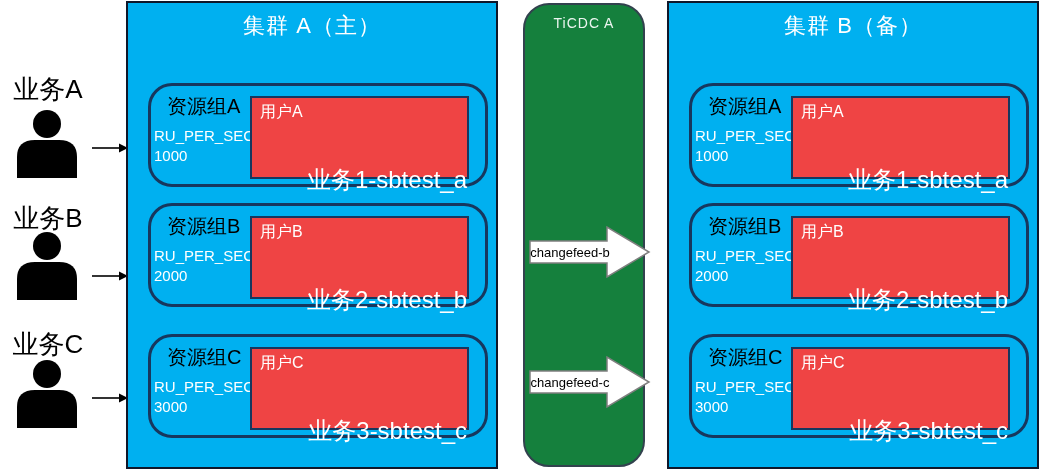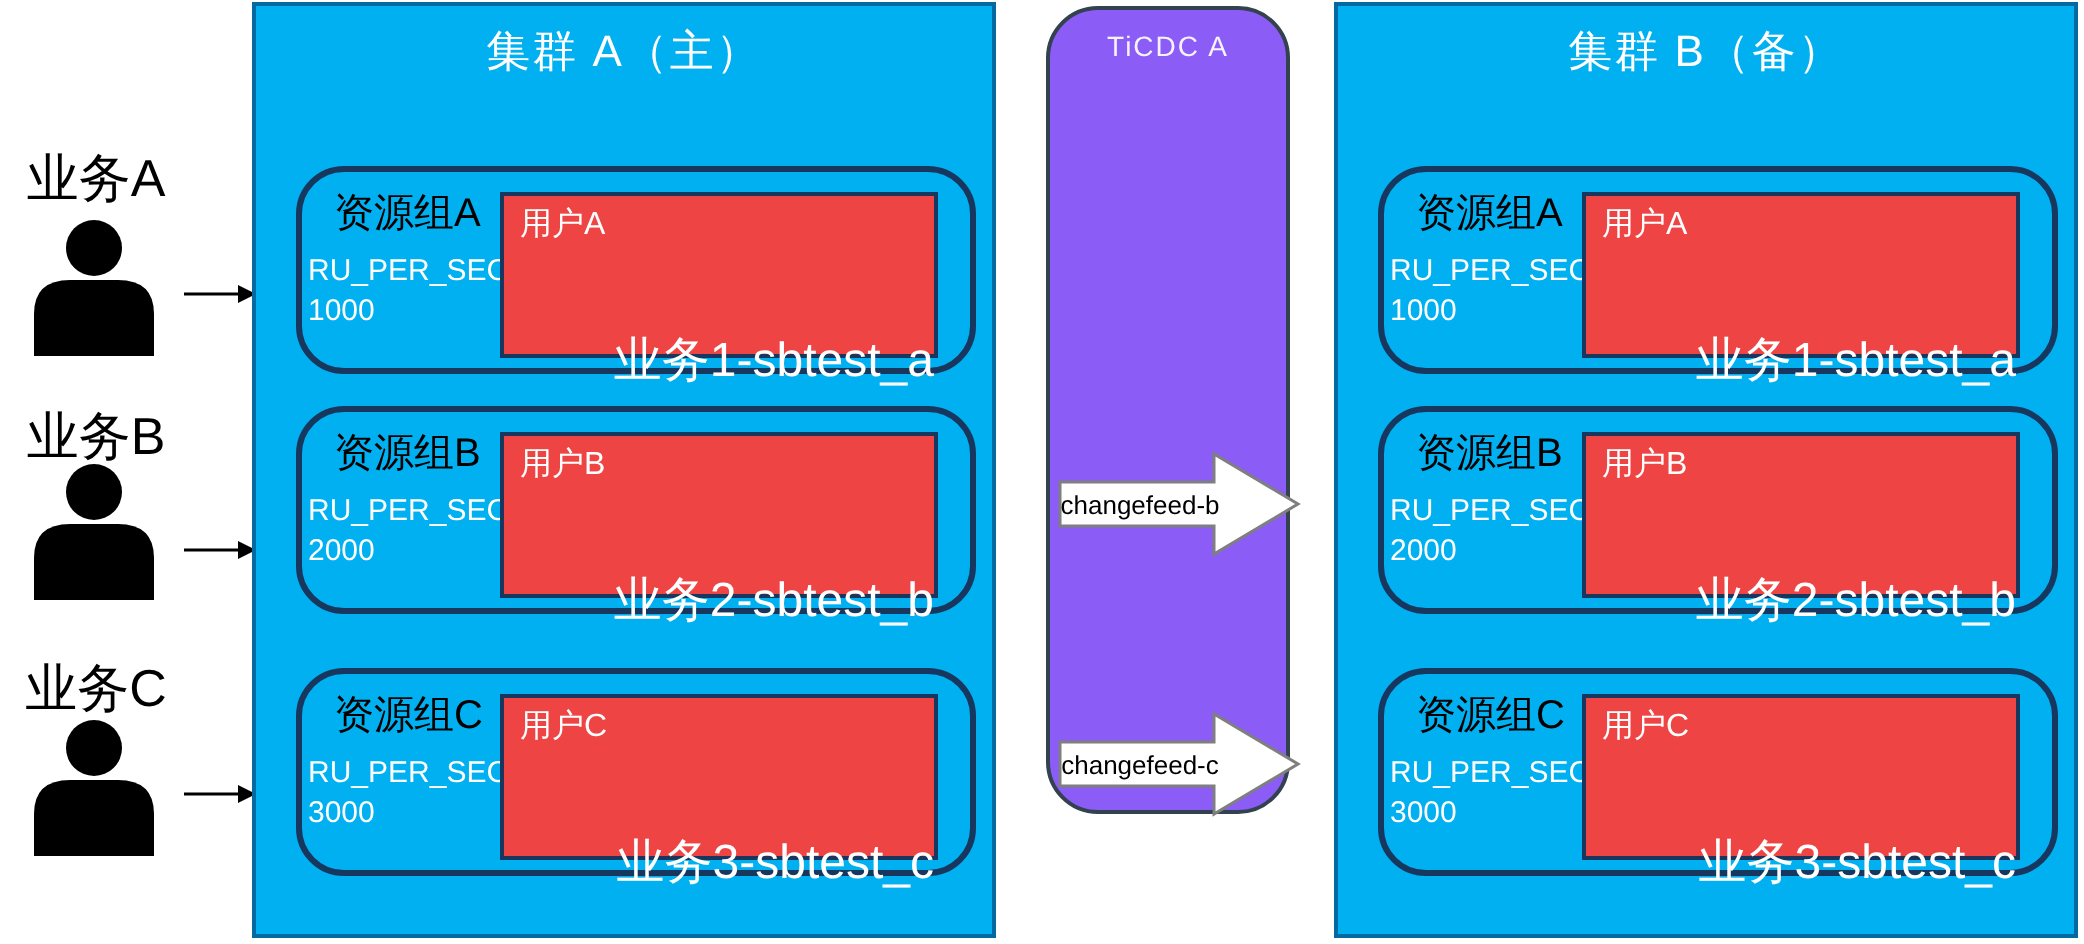--- a/index.html
+++ b/index.html
@@ -13,42 +13,42 @@
     font-size:26px; color:#000; white-space:nowrap; }
   .lbl-a { top:72px; } .lbl-b { top:201px; } .lbl-c { top:327px; }
   .person { position:absolute; left:14px; width:66px; height:68px; }
   .person svg { display:block; }
   .per-a { top:110px; } .per-b { top:232px; } .per-c { top:360px; }
   .client-arrow { position:absolute; left:92px; width:36px; height:12px; }
   .arr-a { top:140px; } .arr-b { top:268px; } .arr-c { top:390px; }
 
   
   .cluster { position:absolute; top:1px; height:468px; background:#00B0F0;
-    border:2px solid #0369a1; box-sizing:border-box; }
+    border:2px solid #0f172a; box-sizing:border-box; }
   .cluster-a { left:126px; width:372px; }
   .cluster-b { left:667px; width:372px; }
   .cluster-title { position:absolute; top:8px; left:0; right:0; text-align:center;
     color:#ffffff; font-size:22px; letter-spacing:1px; }
 
   .rg { position:absolute; left:20px; width:340px; height:104px;
     border:3px solid #17375E; border-radius:24px; box-sizing:border-box; }
   .rg-1 { top:80px; } .rg-2 { top:200px; } .rg-3 { top:331px; }
   .rg-name { position:absolute; left:16px; top:7px; color:#000000; font-size:20px; }
   .rg-ru { position:absolute; left:3px; top:40px; width:96px; color:#ffffff;
     font-size:15px; line-height:1.3; }
 
   .workload { position:absolute; left:99px; top:10px; width:219px; height:83px;
     background:#ef4444; border:2px solid #17375E; box-sizing:border-box; }
   .workload-user { position:absolute; left:8px; top:4px; color:#ffffff; font-size:16px; }
   .workload-name { position:absolute; left:0; right:0; top:30px; text-align:right;
     color:#ffffff; font-size:24px; white-space:nowrap;margin-top:36px; }
 
   
-  .ticdc { position:absolute; left:523px; top:3px; width:122px; height:404px;
-    background:#8b5cf6; border:2px solid #32424E; border-radius:26px; box-sizing:border-box; }
+  .ticdc { position:absolute; left:523px; top:3px; width:122px; height:464px;
+    background:#15803d; border:2px solid #32424E; border-radius:26px; box-sizing:border-box; }
   .ticdc-title { position:absolute; top:10px; left:0; right:0; text-align:center;
     color:rgba(255,255,255,0.92); font-size:14px; letter-spacing:1px; }
 
   .changefeed { position:absolute; left:528px; width:124px; height:58px; z-index:3; }
   .cf-1 { top:98px; } .cf-2 { top:223px; } .cf-3 { top:353px;text-align:right; }
   .changefeed svg { position:absolute; left:0; top:0; }
   .cf-label { position:absolute; left:3px; top:18px; width:78px; height:22px;
     display:flex; align-items:center; justify-content:center;
     font-size:13px; color:#000; white-space:nowrap; }
 </style>

